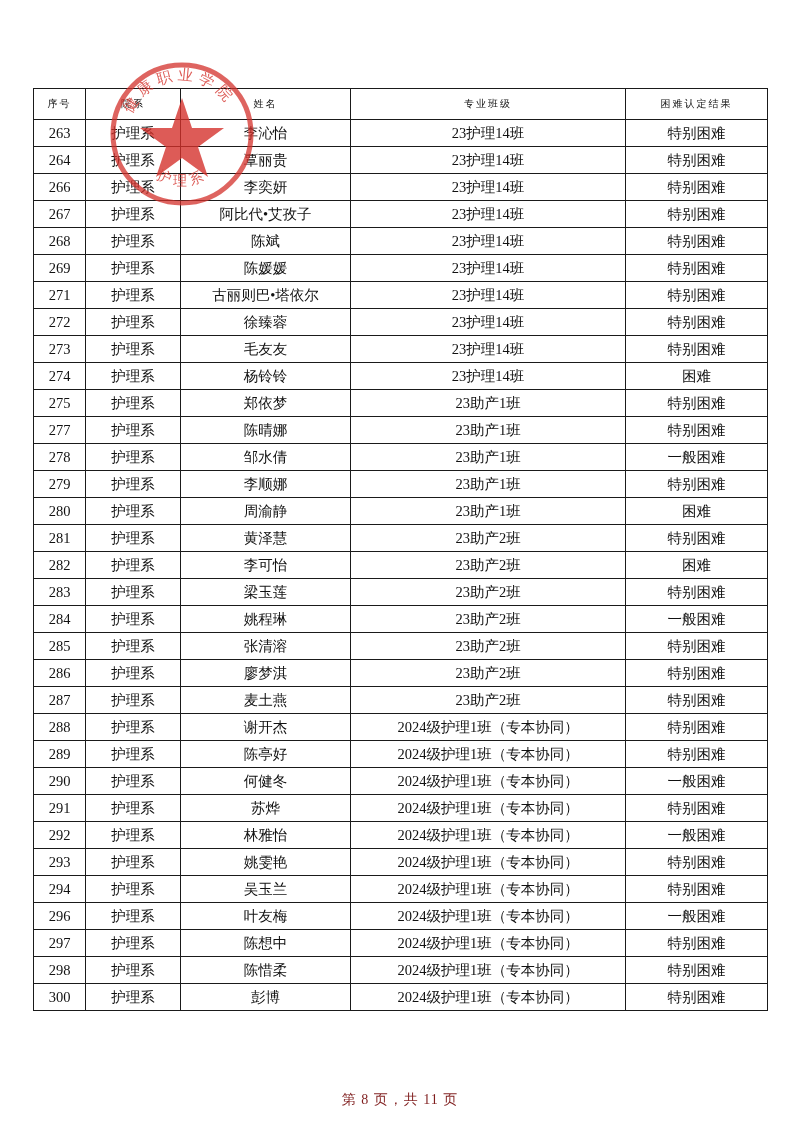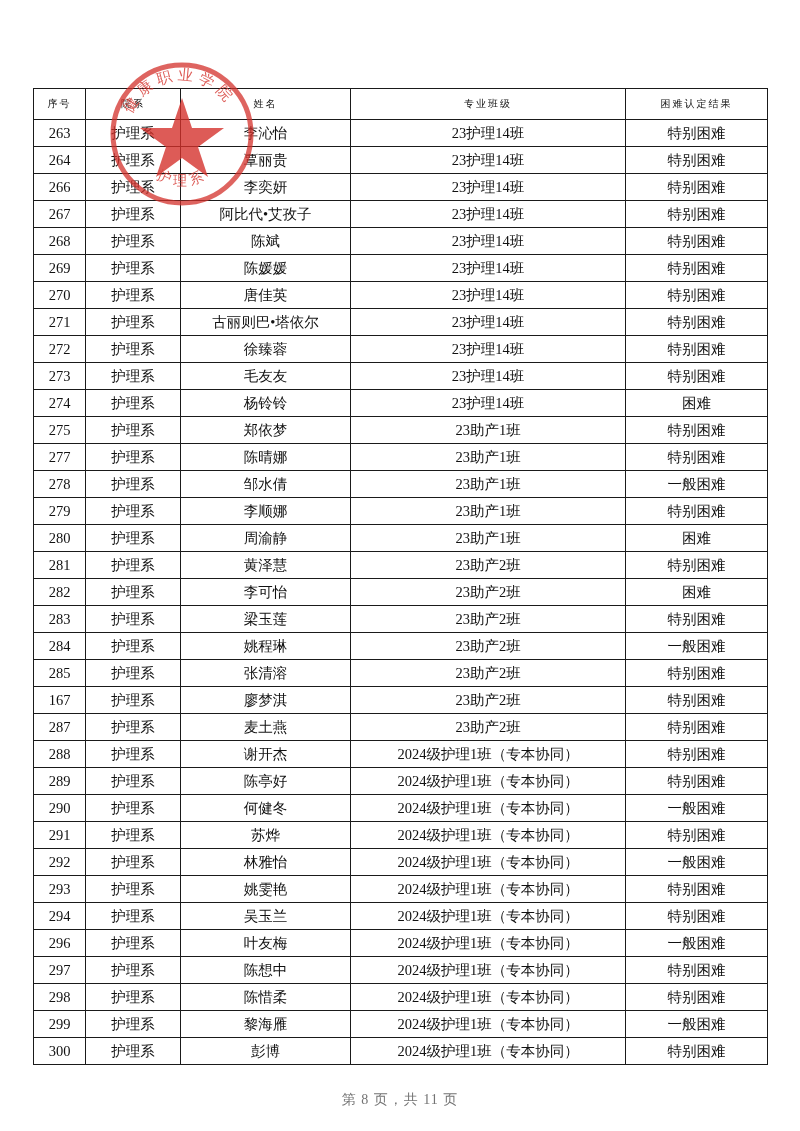--- a/index.html
+++ b/index.html
@@ -65,21 +65,21 @@
   }
 
   .footer {
     position: absolute;
     left: 0;
     right: 0;
     bottom: 22px;
     text-align: center;
     font-size: 14px;
     letter-spacing: 1px;
-    color: #737373;
+    color: #7f1d1d;
     font-family: "Liberation Serif", "DejaVu Serif", serif;
   }
 </style>
 </head>
 <body>
 
 <div class="page">
 
   <svg class="seal" viewBox="0 0 148 148" xmlns="http://www.w3.org/2000/svg">
     <circle cx="74" cy="74" r="69" fill="none" stroke="#d4302a" stroke-width="5" opacity="0.85"></circle>
@@ -148,27 +148,20 @@
           <td>特别困难</td>
         </tr>
         <tr>
           <td>269</td>
           <td>护理系</td>
           <td>陈媛媛</td>
           <td>23护理14班</td>
           <td>特别困难</td>
         </tr>
         <tr>
-          <td>270</td>
-          <td>护理系</td>
-          <td>唐佳英</td>
-          <td>23护理14班</td>
-          <td>特别困难</td>
-        </tr>
-        <tr>
           <td>271</td>
           <td>护理系</td>
           <td>古丽则巴•塔依尔</td>
           <td>23护理14班</td>
           <td>特别困难</td>
         </tr>
         <tr>
           <td>272</td>
           <td>护理系</td>
           <td>徐臻蓉</td>
@@ -253,21 +246,21 @@
           <td>一般困难</td>
         </tr>
         <tr>
           <td>285</td>
           <td>护理系</td>
           <td>张清溶</td>
           <td>23助产2班</td>
           <td>特别困难</td>
         </tr>
         <tr>
-          <td>167</td>
+          <td>286</td>
           <td>护理系</td>
           <td>廖梦淇</td>
           <td>23助产2班</td>
           <td>特别困难</td>
         </tr>
         <tr>
           <td>287</td>
           <td>护理系</td>
           <td>麦土燕</td>
           <td>23助产2班</td>
@@ -335,27 +328,20 @@
           <td>陈想中</td>
           <td>2024级护理1班（专本协同）</td>
           <td>特别困难</td>
         </tr>
         <tr>
           <td>298</td>
           <td>护理系</td>
           <td>陈惜柔</td>
           <td>2024级护理1班（专本协同）</td>
           <td>特别困难</td>
-        </tr>
-        <tr>
-          <td>299</td>
-          <td>护理系</td>
-          <td>黎海雁</td>
-          <td>2024级护理1班（专本协同）</td>
-          <td>一般困难</td>
         </tr>
         <tr>
           <td>300</td>
           <td>护理系</td>
           <td>彭博</td>
           <td>2024级护理1班（专本协同）</td>
           <td>特别困难</td>
         </tr>
       </tbody>
   </table>

